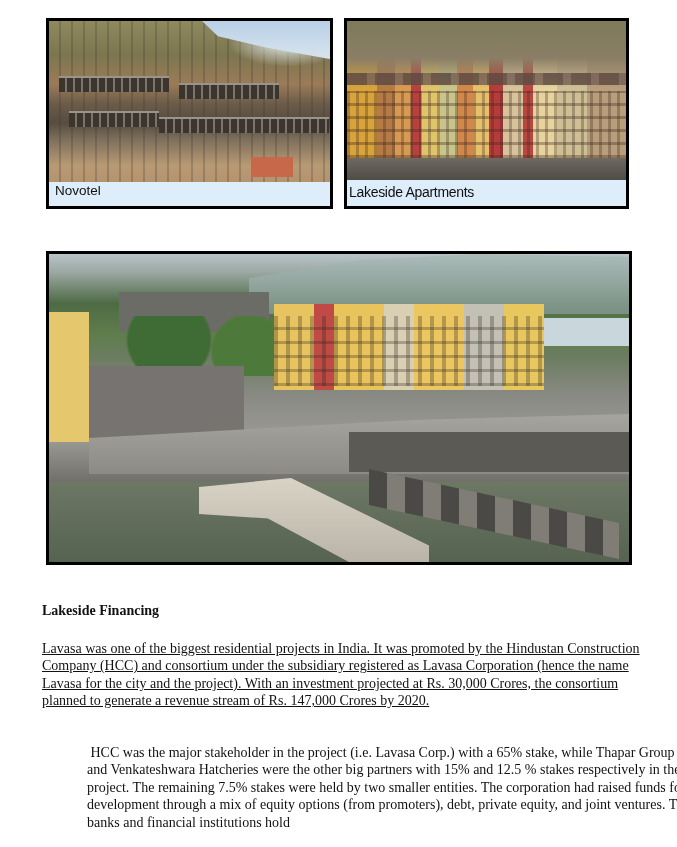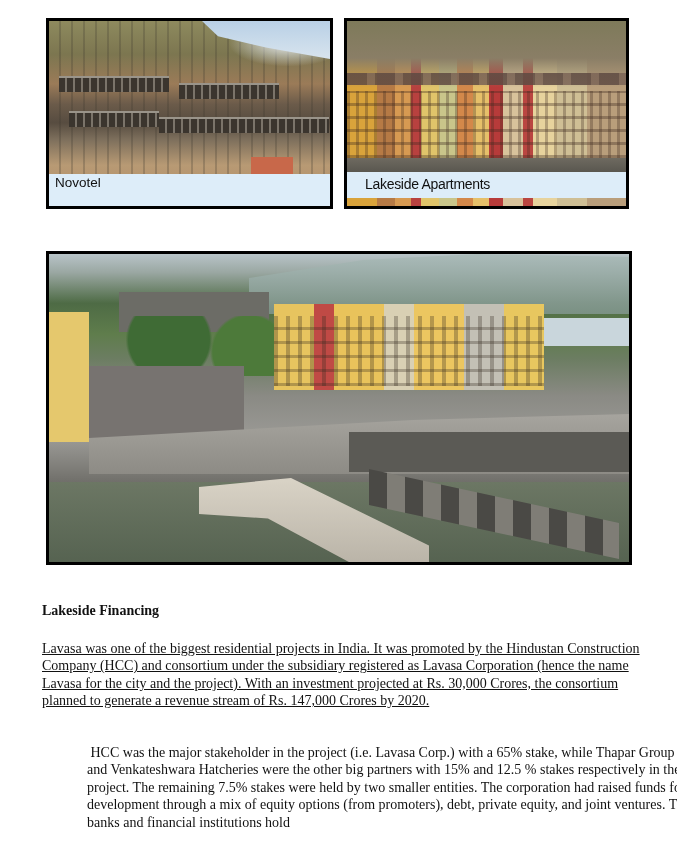--- a/index.html
+++ b/index.html
@@ -14,38 +14,38 @@
   #p1 .scene {
     background:
       radial-gradient(ellipse 30% 18% at 85% 12%, #e9eef3 0%, rgba(233,238,243,0) 70%),
       linear-gradient(180deg, rgba(150,180,210,0) 0%, rgba(150,180,210,0) 100%),
       repeating-linear-gradient(90deg, rgba(60,55,45,0.0) 0 10px, rgba(60,55,45,0.25) 10px 12px),
       linear-gradient(180deg, #8e8a5e 0%, #7c7650 18%, #9b7b58 34%, #6b5b4a 45%, #574c40 55%, #7d6f5c 64%, #b89a74 78%, #b4936e 88%, #8c7a5a 100%);
   }
   #p1 .sky { position: absolute; right: 0; top: 0; width: 160px; height: 38px; background: linear-gradient(180deg, #b9d0e6, #d8e4ee); clip-path: polygon(20% 0, 100% 0, 100% 100%, 60% 70%, 30% 40%); }
   #p1 .tier { position: absolute; height: 14px; background: repeating-linear-gradient(90deg, #3b352e 0 6px, #7b746a 6px 8px); border-top: 2px solid #9a948a; }
   #p1 .shed { position: absolute; left: 202px; top: 136px; width: 42px; height: 20px; background: #c8684a; }
-  #p1 .caption { left: 0; bottom: 0; width: 100%; height: 32px; background: #ddedf9; }
+  #p1 .caption { left: 0; bottom: 0; width: 100%; height: 24px; background: #ddedf9; }
 
   
   #p2 { left: 344px; top: 18px; width: 285px; height: 191px; }
   #p2 .scene {
     background:
       linear-gradient(180deg, #7e7a5a 0%, #8a7e66 20%, rgba(0,0,0,0) 36%),
       repeating-linear-gradient(90deg,
         #d9a33b 0 30px, #b67a45 30px 48px, #d79a52 48px 64px, #b8413f 64px 74px,
         #e0c46a 74px 92px, #c9c58a 92px 110px, #d3884a 110px 126px, #e6c06a 126px 142px,
         #b73b3a 142px 156px, #d8c29b 156px 176px, #ba4641 176px 186px, #e7d39d 186px 210px,
         #cfbf95 210px 240px, #b99e7b 240px 285px),
       #c6954f;
   }
   #p2 .roofs { position: absolute; left: 0; top: 52px; width: 100%; height: 12px; background: repeating-linear-gradient(90deg, #5e4a42 0 20px, #7b6456 20px 28px); opacity: .85; }
   #p2 .windows { position: absolute; left: 0; top: 70px; width: 100%; height: 80px; background: repeating-linear-gradient(0deg, rgba(60,40,30,0.35) 0 3px, rgba(0,0,0,0) 3px 13px), repeating-linear-gradient(90deg, rgba(60,40,30,0.3) 0 3px, rgba(0,0,0,0) 3px 9px); }
   #p2 .base { position: absolute; left: 0; bottom: 26px; width: 100%; height: 22px; background: linear-gradient(180deg, #6e6a60, #4e4c46); }
-  #p2 .caption { left: 0; bottom: 8px; width: 100%; height: 26px; background: #ddedf9; font-size: 14px; line-height: 24px; padding-left: 18px; letter-spacing: -0.3px; }
+  #p2 .caption { left: 0; bottom: 0; width: 100%; height: 26px; background: #ddedf9; font-size: 14px; line-height: 24px; padding-left: 2px; letter-spacing: -0.3px; }
 
   
   #p3 { left: 46px; top: 251px; width: 586px; height: 314px; }
   #p3 .scene {
     background:
       linear-gradient(180deg, #b8c4c8 0%, #9aa7a2 6%, #4e6b45 16%, #5f7d4c 26%, #6c7d62 34%, #8a8a84 46%, #9b9a96 60%, #7d7c77 70%, #5d5c57 80%, #6f7668 92%, #4a5649 100%);
   }
   #p3 .hillR { position: absolute; right: 0; top: 0; width: 380px; height: 60px; background: linear-gradient(180deg, #a9bab8, #7f948a); clip-path: polygon(0 40%, 30% 10%, 60% 0, 100% 5%, 100% 100%, 0 100%); opacity: .9; }
   #p3 .lake { position: absolute; right: 0; top: 64px; width: 90px; height: 28px; background: #c9d6dc; }
   #p3 .bldg { position: absolute; }

